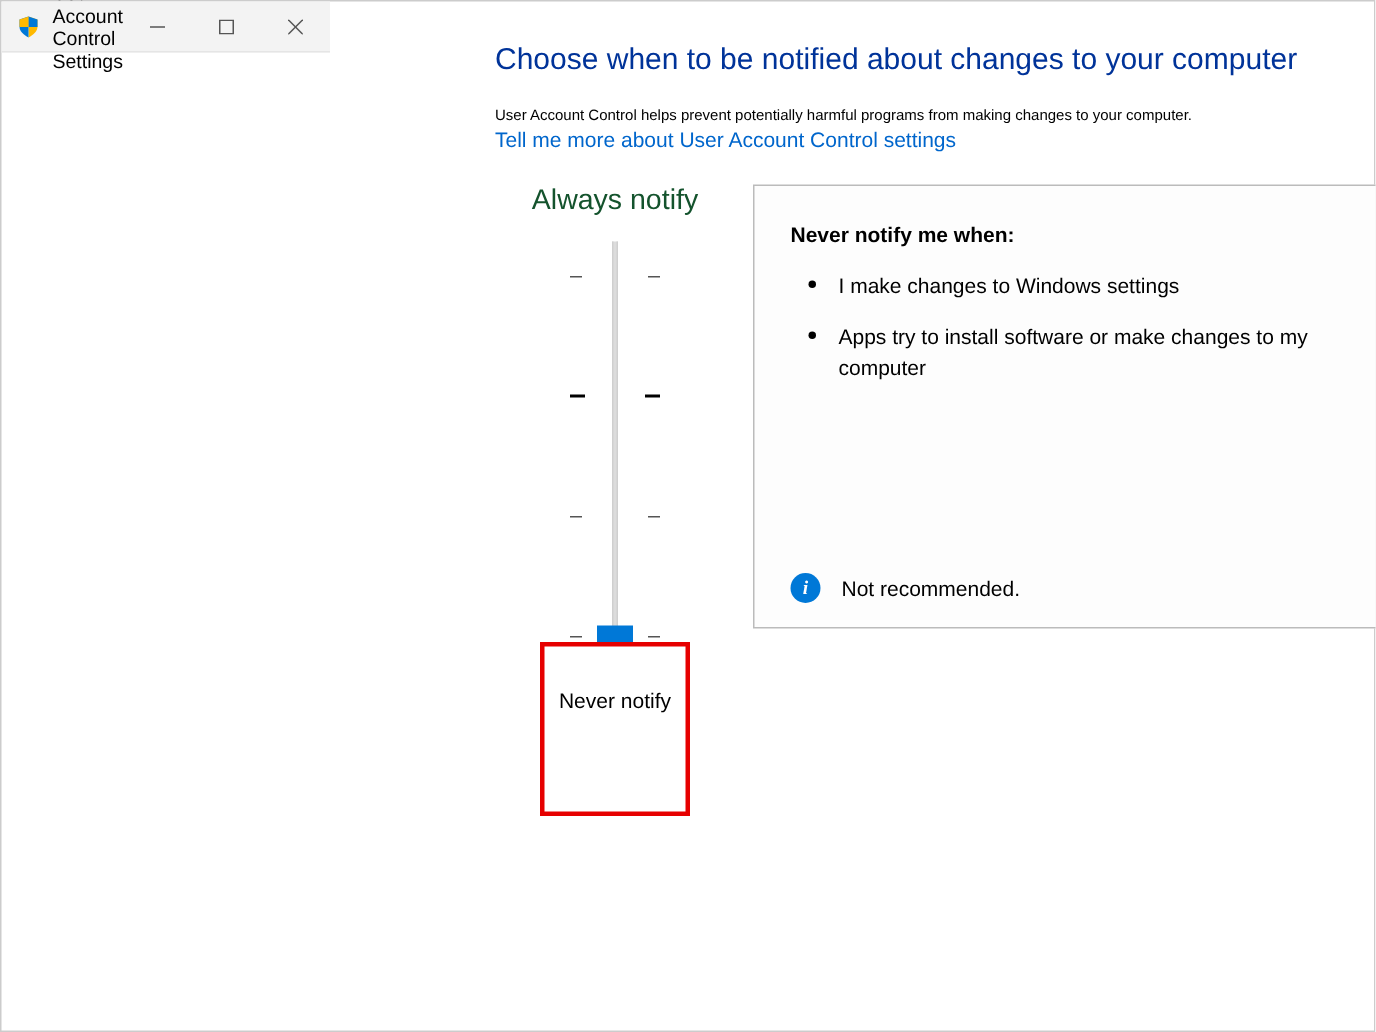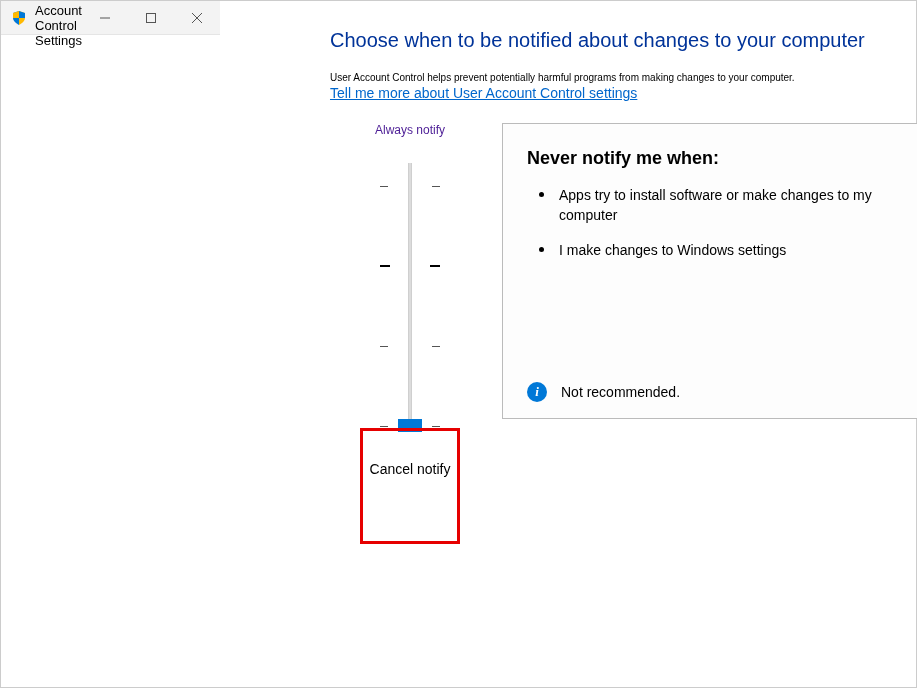--- a/index.html
+++ b/index.html
@@ -65,41 +65,40 @@
       font-weight: 400;
       margin-bottom: 18px;
     }
     .subtext {
       font-size: 10px;
       color: #000;
       line-height: 1.5;
     }
     .link {
       color: #0066cc;
-      text-decoration: underline;
       cursor: pointer;
       margin-top: 28px;
     }
 
     .body-row {
       margin-top: 22px;
       display: flex;
     }
 
     .slider-col {
       width: 160px;
       display: flex;
       flex-direction: column;
       align-items: center;
       position: relative;
     }
     .always-label {
-      font-size: 12px;
-      color: #4c1d95;
-      margin-bottom: 26px;
+      font-size: 19px;
+      color: #14532d;
+      margin-bottom: 16px;
       align-self: center;
       white-space: nowrap;
     }
     .slider-track-wrap {
       position: relative;
       height: 268px;
       width: 60px;
       display: flex;
       justify-content: center;
     }
@@ -160,21 +159,21 @@
       width: 432px;
       height: 296px;
       border: 1px solid #bbb;
       background: #fdfdfd;
       padding: 24px 24px 16px 24px;
       display: flex;
       flex-direction: column;
     }
     .desc-title {
       font-weight: 700;
-      font-size: 18px;
+      font-size: 14px;
       margin-bottom: 16px;
     }
     .desc-list {
       list-style: none;
       padding-left: 8px;
     }
     .desc-list li {
       position: relative;
       padding-left: 24px;
       margin-bottom: 14px;
@@ -297,30 +296,30 @@
           <div class="tick minor" style="top:182px">
               <span class="dash"></span>
               <span class="dash"></span>
             </div>
           <div class="tick minor" style="top:262px">
               <span class="dash"></span>
               <span class="dash"></span>
             </div>
           <div class="thumb" style="top:256px"></div>
         </div>
-        <div class="never-label">Cancel notify</div>
+        <div class="never-label">Never notify</div>
 
         <div class="highlight-box highlight-slider"></div>
       </div>
 
       <div class="desc-panel">
         <div class="desc-title">Never notify me when:</div>
         <ul class="desc-list">
+          <li>I make changes to Windows settings</li>
           <li>Apps try to install software or make changes to my computer</li>
-          <li>I make changes to Windows settings</li>
         </ul>
         <div class="rec-row">
           <div class="info-icon">i</div>
           <span>Not recommended.</span>
         </div>
       </div>
 
     </div>
   </div>
 

